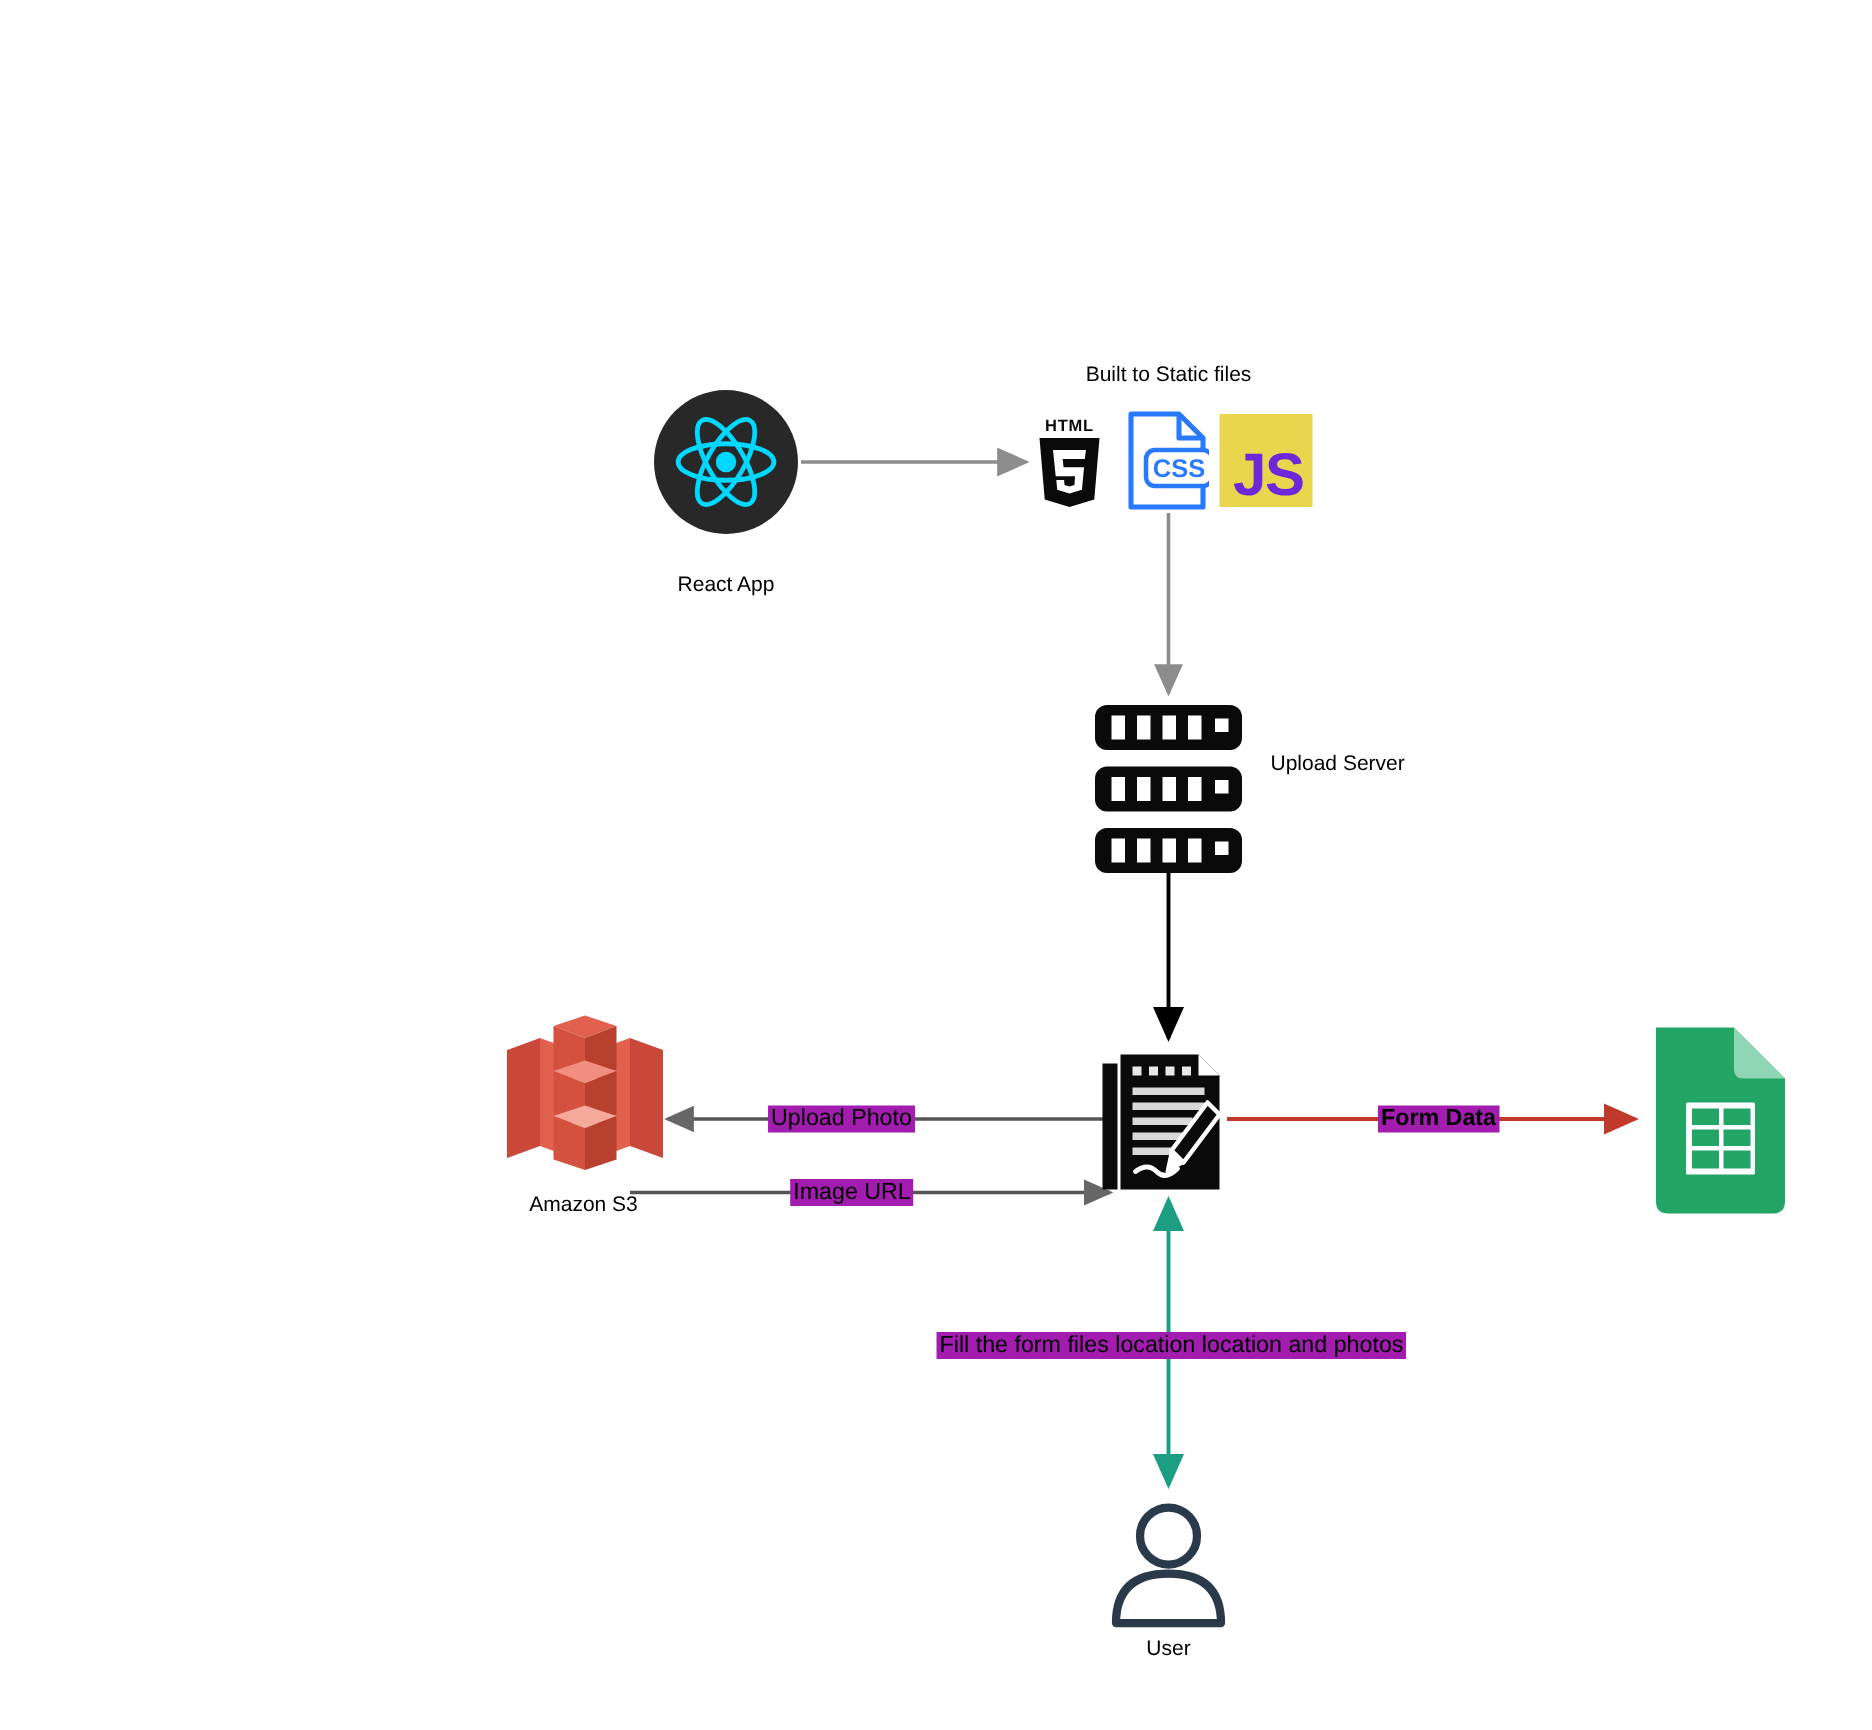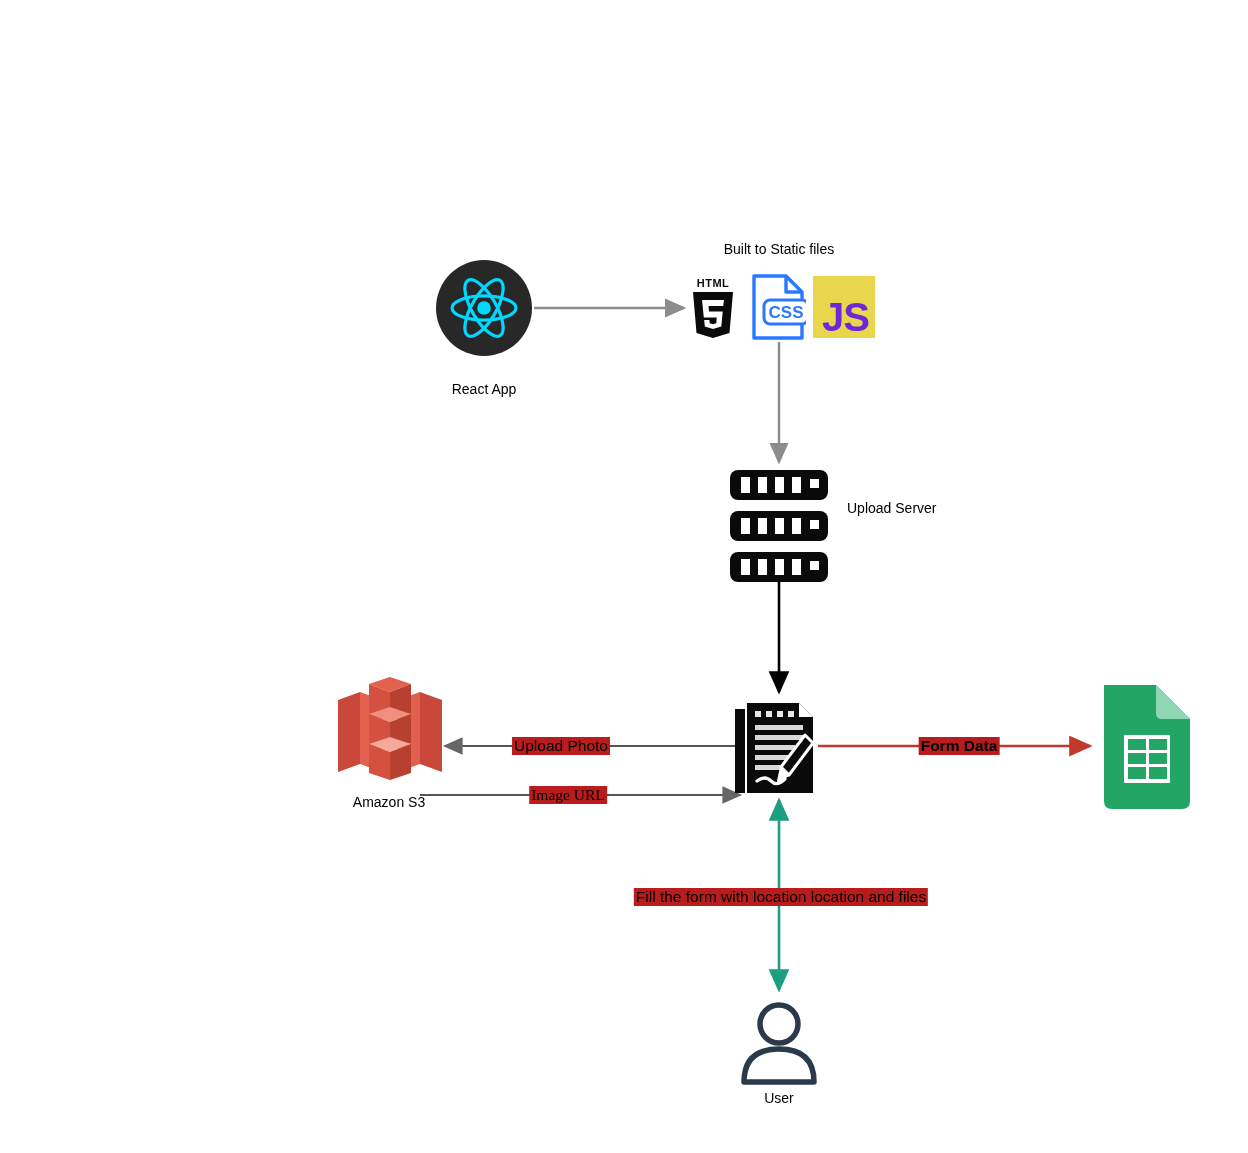--- a/index.html
+++ b/index.html
@@ -32,21 +32,21 @@
   .label.center {
     text-align: center;
     transform: translateX(-50%);
   }
   .edge-label {
     position: absolute;
     font-family: "Liberation Sans", sans-serif;
     font-size: 15.5px;
     color: #000000;
     white-space: nowrap;
-    background: #b91c1c;
+    background: #a21caf;
     padding: 0 2px;
     transform: translate(-50%, -50%);
   }
   svg.wires {
     position: absolute;
     left: 0;
     top: 0;
     width: 1248px;
     height: 1153px;
     pointer-events: none;
@@ -351,19 +351,19 @@
       <svg width="82" height="86" viewBox="0 0 82 86" xmlns="http://www.w3.org/2000/svg">
         <circle cx="41" cy="24" r="19" fill="none" stroke="#2b3a4a" stroke-width="5.5"></circle>
         <path d="M6,82 Q6,49 41,49 Q76,49 76,82 Z" fill="none" stroke="#2b3a4a" stroke-width="5.5" stroke-linejoin="round"></path>
       </svg>
     </div>
   </div>
   <div class="label center" style="left:779px; top:1090px;">User</div>
 
   <div class="edge-label" style="left:561px; top:746px;">Upload Photo</div>
 
-  <div class="edge-label" style="left:568px; top:795px;font-family:Liberation Serif, serif;">Image URL</div>
+  <div class="edge-label" style="left:568px; top:795px;">Image URL</div>
 
   <div class="edge-label" style="left:959px; top:746px;font-weight:bold;">Form Data</div>
 
-  <div class="edge-label" style="left:781px; top:897px;">Fill the form with location location and files</div>
+  <div class="edge-label" style="left:781px; top:897px;">Fill the form files location location and photos</div>
 
 </div>
 
 </body></html>

